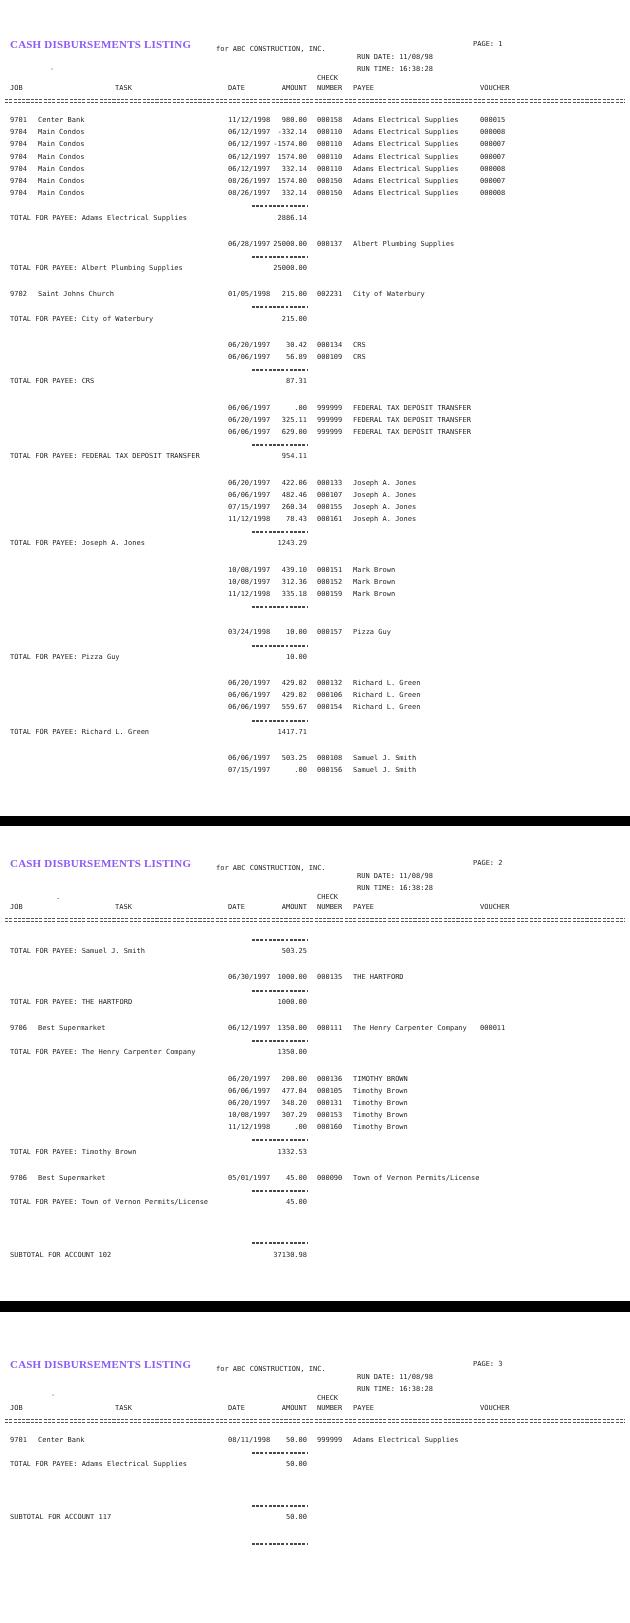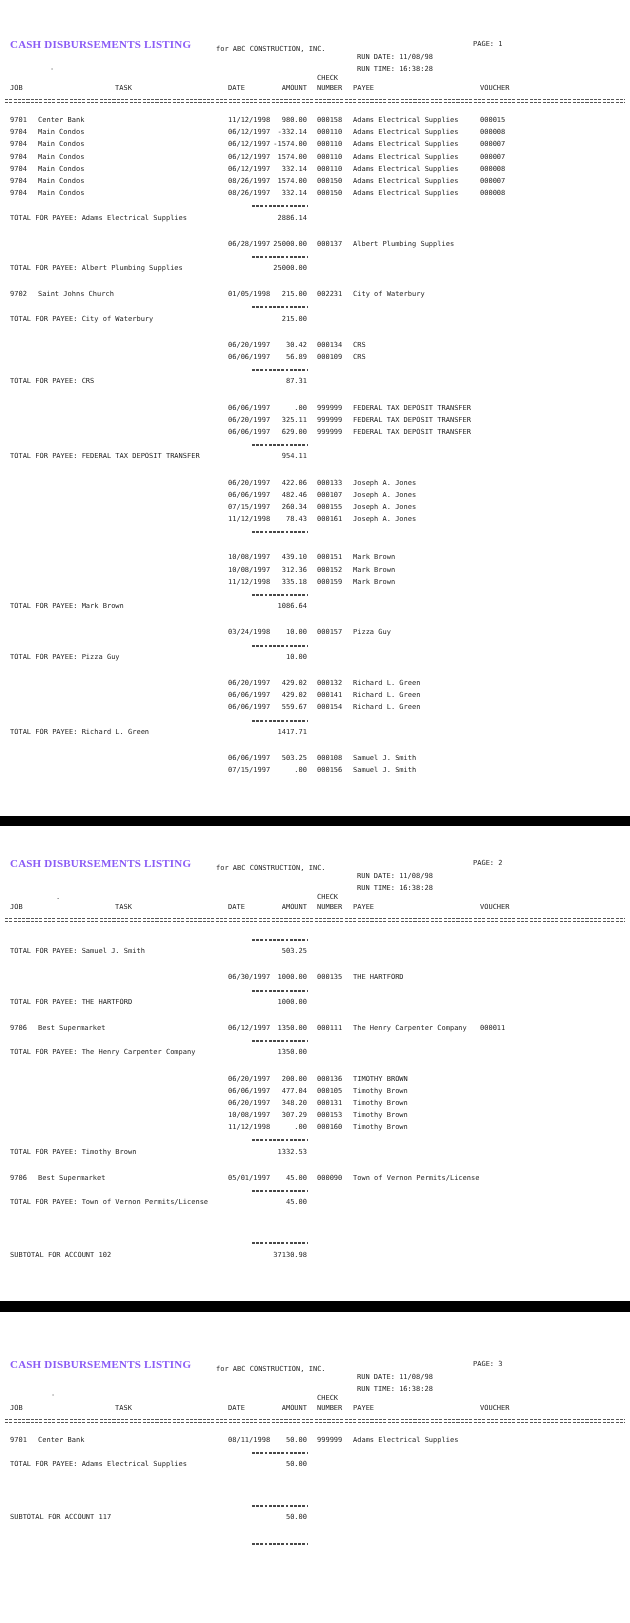--- a/index.html
+++ b/index.html
@@ -236,20 +236,24 @@
         </div>
         <div class="line">
           <span class="date">11/12/1998</span>
           <span class="amt">78.43</span>
           <span class="chk">000161</span>
           <span class="payee">Joseph A. Jones</span>
         </div>
         <div class="line">
           <i class="sep"></i>
         </div>
+        <div class="line">
+          <span class="lbl">TOTAL FOR PAYEE: Joseph A. Jones</span>
+          <span class="amt">1243.29</span>
+        </div>
         <div class="line blank"></div>
         <div class="line">
           <span class="date">10/08/1997</span>
           <span class="amt">439.10</span>
           <span class="chk">000151</span>
           <span class="payee">Mark Brown</span>
         </div>
         <div class="line">
           <span class="date">10/08/1997</span>
           <span class="amt">312.36</span>
@@ -258,24 +262,20 @@
         </div>
         <div class="line">
           <span class="date">11/12/1998</span>
           <span class="amt">335.18</span>
           <span class="chk">000159</span>
           <span class="payee">Mark Brown</span>
         </div>
         <div class="line">
           <i class="sep"></i>
         </div>
-        <div class="line">
-          <span class="lbl">TOTAL FOR PAYEE: Mark Brown</span>
-          <span class="amt">1086.64</span>
-        </div>
         <div class="line blank"></div>
         <div class="line">
           <span class="date">03/24/1998</span>
           <span class="amt">10.00</span>
           <span class="chk">000157</span>
           <span class="payee">Pizza Guy</span>
         </div>
         <div class="line">
           <i class="sep"></i>
         </div>
@@ -286,21 +286,21 @@
         <div class="line blank"></div>
         <div class="line">
           <span class="date">06/20/1997</span>
           <span class="amt">429.02</span>
           <span class="chk">000132</span>
           <span class="payee">Richard L. Green</span>
         </div>
         <div class="line">
           <span class="date">06/06/1997</span>
           <span class="amt">429.02</span>
-          <span class="chk">000141</span>
+          <span class="chk">000106</span>
           <span class="payee">Richard L. Green</span>
         </div>
         <div class="line">
           <span class="date">06/06/1997</span>
           <span class="amt">559.67</span>
           <span class="chk">000154</span>
           <span class="payee">Richard L. Green</span>
         </div>
         <div class="line">
           <i class="sep"></i>

